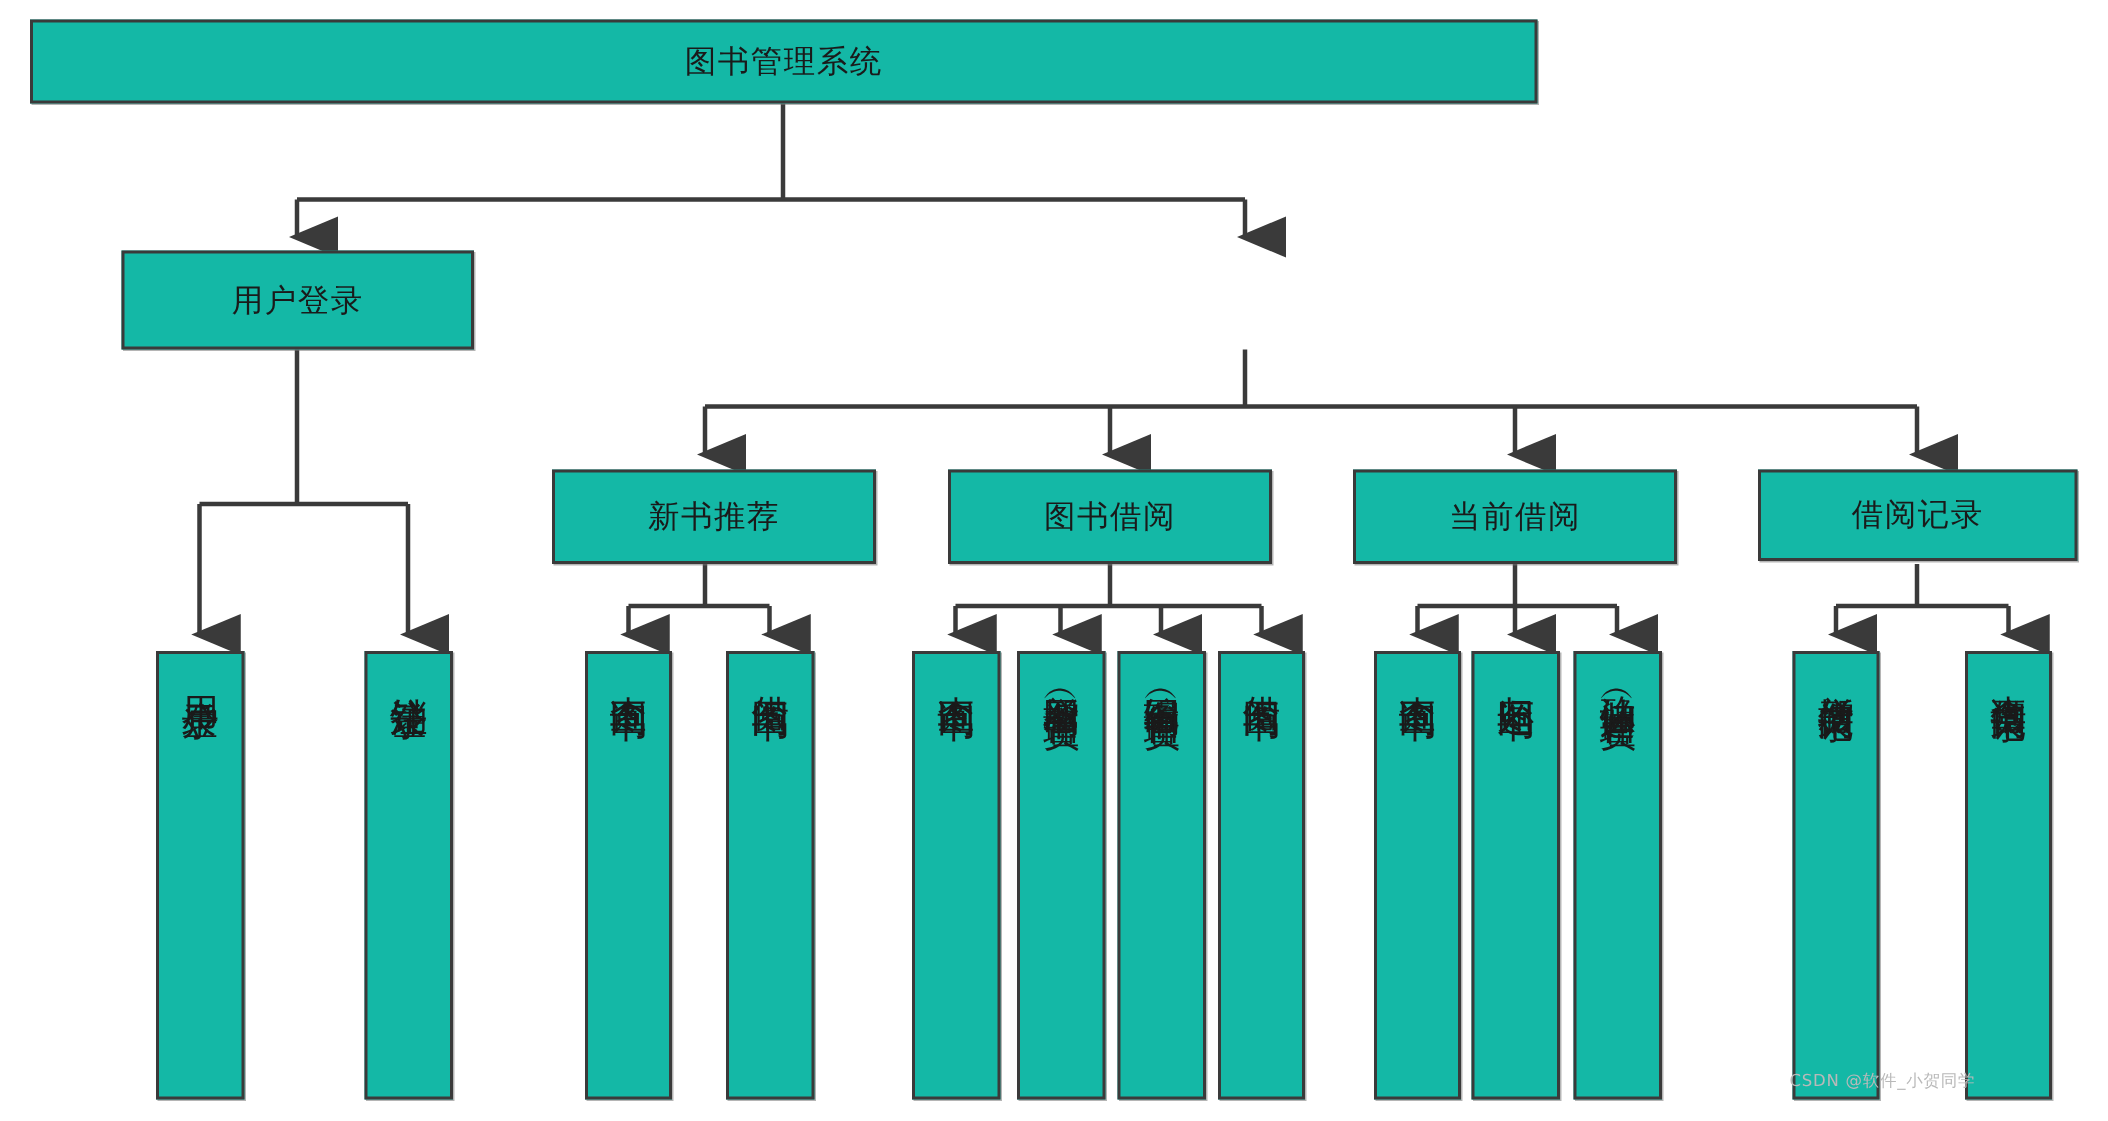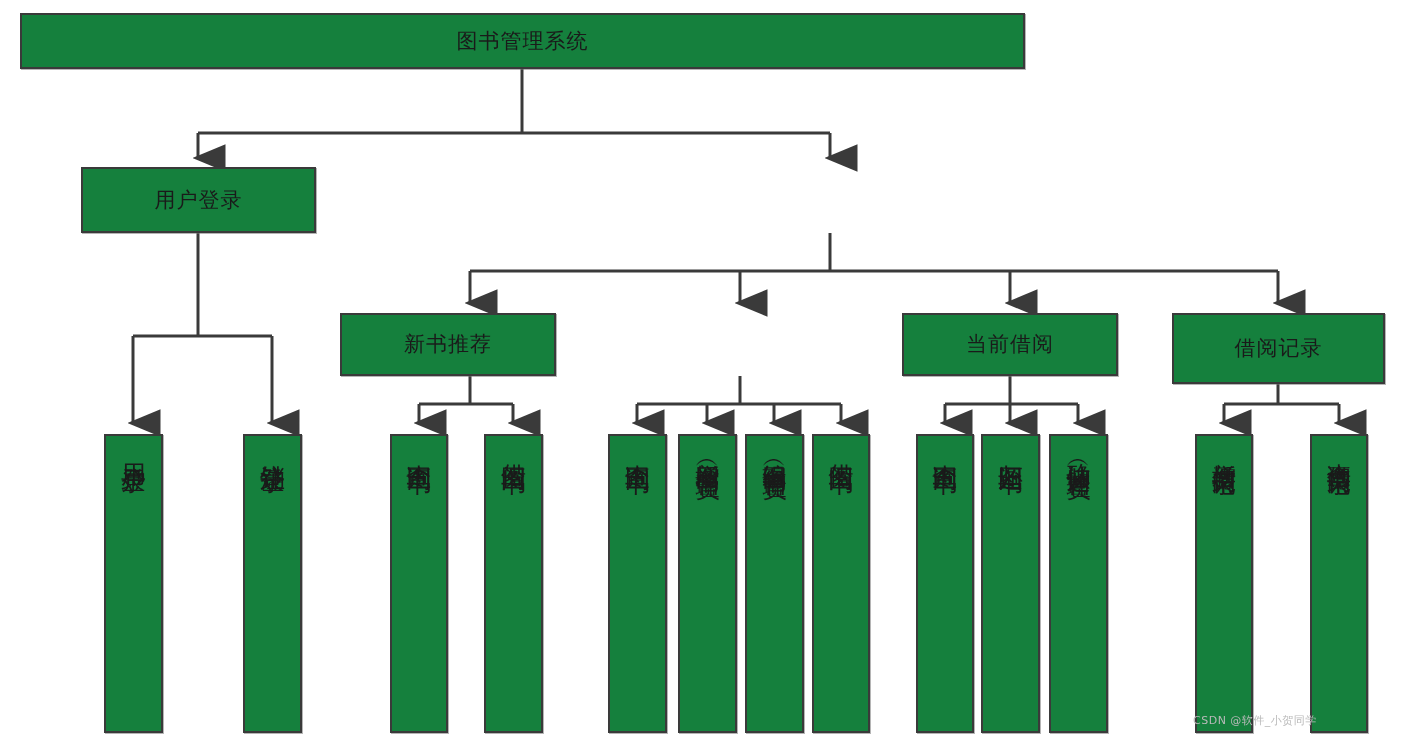--- a/index.html
+++ b/index.html
@@ -9,21 +9,21 @@
     font-family:"DejaVu Sans","Liberation Sans",sans-serif;
     overflow:hidden;
     position:relative;
   }
   #diagram-root{position:relative;width:1405px;height:747px;}
   svg#edges{position:absolute;left:0;top:0;width:1405px;height:747px;}
 
   .node{
     position:absolute;
     box-sizing:border-box;
-    background:#15803d;
+    background:#14b8a6;
     border:2px solid #3a3a3a;
     display:flex;
     align-items:center;
     justify-content:center;
     text-align:center;
     color:#1a1a1a;
     box-shadow:1px 1px 0 rgba(120,120,120,.55);
   }
   .node .label{
     display:block;
@@ -115,30 +115,33 @@
 
   <div class="node horizontal" style="left:20px;top:13px;width:1005px;height:56px;">
     <span class="label">图书管理系统</span>
   </div>
 
   <div class="node horizontal" style="left:81px;top:167px;width:235px;height:66px;">
     <span class="label">用户登录</span>
   </div>
 
 
-  <div class="node horizontal" style="left:340px;top:313px;width:216px;height:63px;">
+  <div class="node horizontal" style="left:368px;top:313px;width:216px;height:63px;">
     <span class="label">新书推荐</span>
   </div>
 
+  <div class="node horizontal" style="left:632px;top:313px;width:216px;height:63px;">
+    <span class="label">图书借阅</span>
+  </div>
 
   <div class="node horizontal" style="left:902px;top:313px;width:216px;height:63px;">
     <span class="label">当前借阅</span>
   </div>
 
-  <div class="node horizontal" style="left:1172px;top:313px;width:213px;height:71px;">
+  <div class="node horizontal" style="left:1172px;top:313px;width:213px;height:61px;">
     <span class="label">借阅记录</span>
   </div>
 
   <div class="node vertical" style="left:104px;top:434px;width:59px;height:299px;">
     <span class="label">用户登录</span>
   </div>
 
   <div class="node vertical" style="left:243px;top:434px;width:59px;height:299px;">
     <span class="label">注销登录</span>
   </div>

